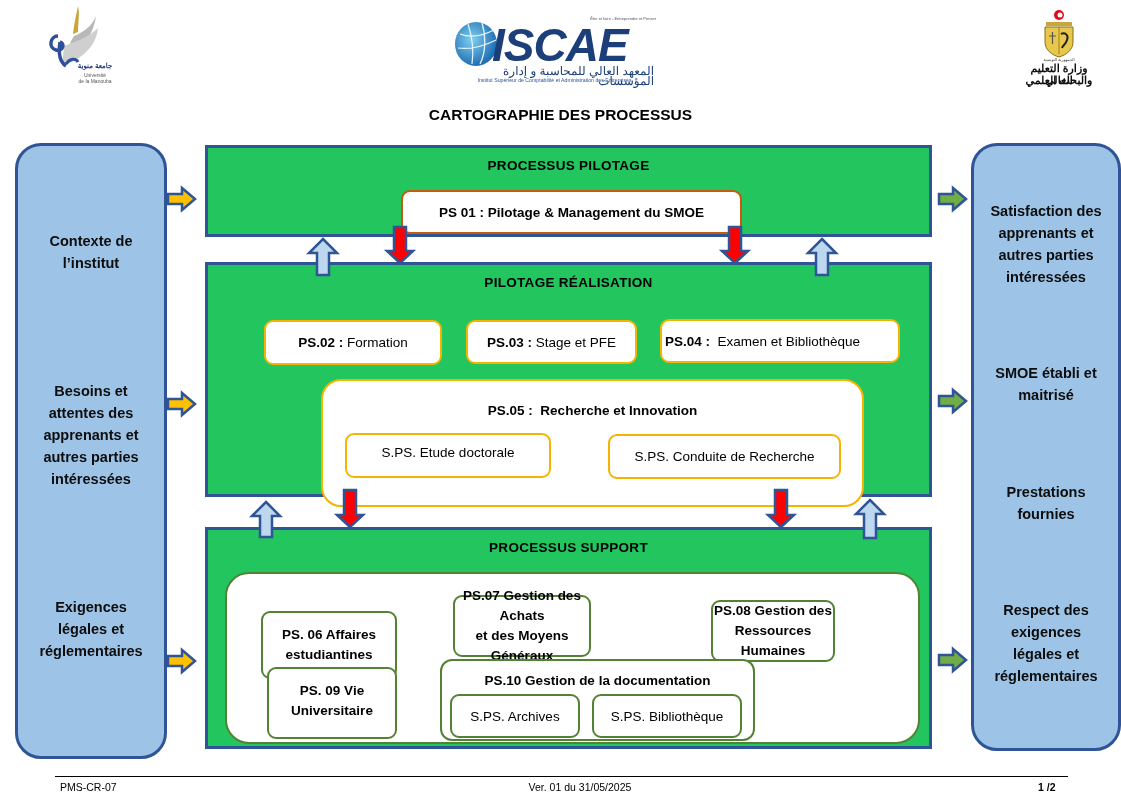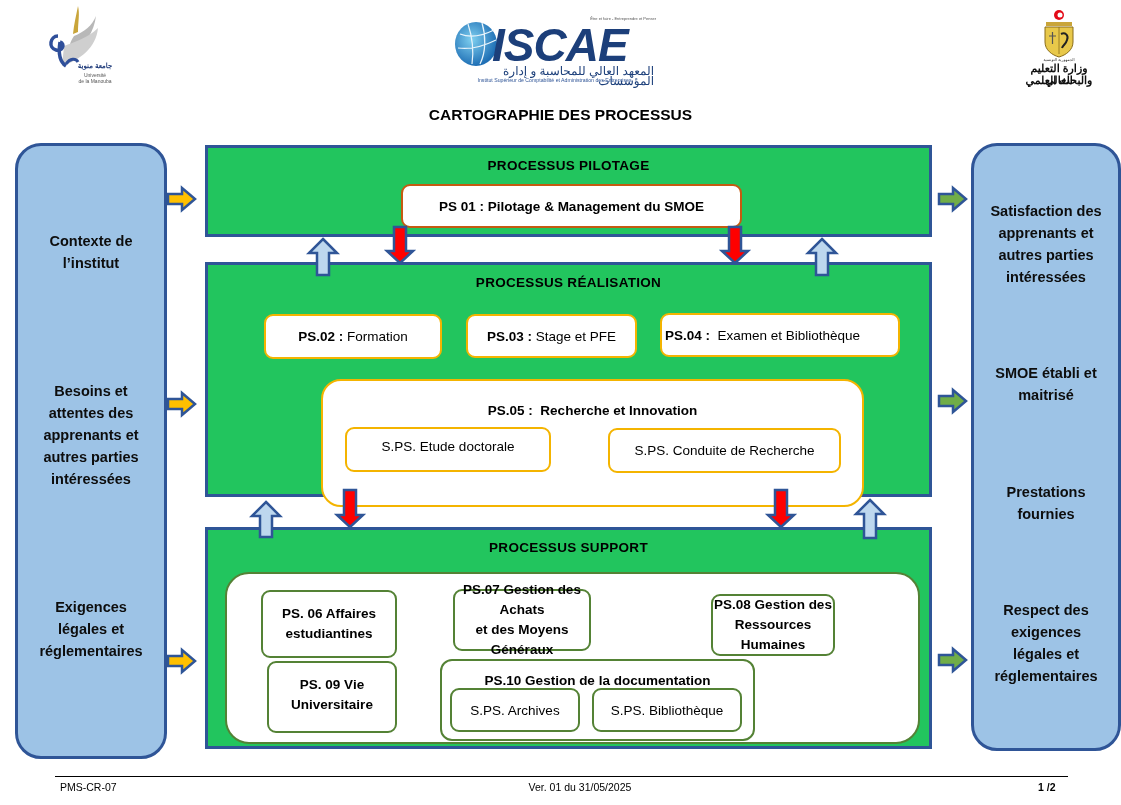--- a/index.html
+++ b/index.html
@@ -1,19 +1,19 @@
 <!DOCTYPE html>
 <html><head>
 <meta charset="utf-8">
 <style>
   html, body { margin:0; padding:0; background:#ffffff; }
   body { width:1121px; height:805px; position:relative; overflow:hidden;
          font-family:"Liberation Sans", sans-serif; color:#000; }
   .abs { position:absolute; box-sizing:border-box; }
-  .center-text { display:flex; align-items:center; justify-content:center; text-align:center; }
+  .center-text { display:flex; align-items:center; justify-content:center; text-align:center;margin-top:6px; }
   .narrow { font-family:"Liberation Sans Narrow","Liberation Sans", sans-serif; }
 
   
   .logo-manouba { left:40px; top:2px; width:80px; height:92px; }
   .logo-iscae { left:452px; top:14px; width:205px; height:74px; }
   .logo-ministry { left:1018px; top:8px; width:82px; height:80px; }
 
   .doc-title { left:0; width:1121px; top:106px; text-align:center; font-weight:bold; font-size:15.5px; }
 
   .side-panel { background:#9dc3e6; border:3px solid #2f5597; border-radius:26px; }
@@ -127,21 +127,21 @@
     <div>réglementaires</div>
   </div>
 </div>
 
 <div class="abs proc-box box-pilotage">
   <div class="proc-title" style="top:10px">PROCESSUS PILOTAGE</div>
   <div class="abs ps-box orange center-text narrow" style="left:193px;top:36px;width:341px;height:44px;font-size:13.5px;font-weight:bold">PS 01 : Pilotage &amp; Management du SMOE</div>
 </div>
 
 <div class="abs proc-box box-realisation">
-  <div class="proc-title" style="top:10px">PROCESSUS RÉALISATION</div>
+  <div class="proc-title" style="top:10px">PILOTAGE RÉALISATION</div>
   <div class="abs ps-box yellow center-text narrow" style="left:56px;top:49px;width:178px;height:45px">
     <span class="bold">PS.02 :</span>
       <span style="white-space:pre"> Formation</span>
   </div>
   <div class="abs ps-box yellow center-text narrow" style="left:258px;top:49px;width:171px;height:44px">
     <span class="bold">PS.03 :</span>
       <span style="white-space:pre"> Stage et PFE</span>
   </div>
   <div class="abs ps-box yellow center-text narrow" style="left:452px;top:48px;width:240px;height:44px;justify-content:flex-start;padding-left:3px">
     <span class="bold">PS.04 :</span>
@@ -150,21 +150,21 @@
   <div class="abs ps-box yellow narrow" style="left:113px;top:114px;width:543px;height:128px;border-radius:20px">
     <div style="position:absolute;left:0;top:22px;width:100%;text-align:center;font-weight:bold;font-size:13.5px;white-space:pre">PS.05 :  Recherche et Innovation</div>
     <div class="abs ps-box yellow center-text" style="left:22px;top:46px;width:206px;height:45px;align-items:flex-start;padding-top:10px">S.PS. Etude doctorale</div>
     <div class="abs ps-box yellow center-text" style="left:285px;top:47px;width:233px;height:45px">S.PS. Conduite de Recherche</div>
   </div>
 </div>
 
 <div class="abs proc-box box-support">
   <div class="proc-title" style="top:10px">PROCESSUS SUPPORT</div>
   <div class="abs ps-box green narrow" style="left:17px;top:42px;width:695px;height:172px;border-radius:24px">
-    <div class="abs ps-box green center-text bold" style="left:34px;top:16px;width:136px;height:68px;flex-direction:column;line-height:20px">
+    <div class="abs ps-box green center-text bold" style="left:34px;top:31px;width:136px;height:68px;flex-direction:column;line-height:20px">
       <div>PS. 06 Affaires</div>
       <div>estudiantines</div>
     </div>
     <div class="abs ps-box green center-text bold" style="left:226px;top:15px;width:138px;height:62px;flex-direction:column;line-height:20px">
       <div>PS.07 Gestion des Achats</div>
       <div>et des Moyens Généraux</div>
     </div>
     <div class="abs ps-box green center-text bold" style="left:484px;top:20px;width:124px;height:62px;flex-direction:column;line-height:20px">
       <div>PS.08 Gestion des</div>
       <div>Ressources Humaines</div>

